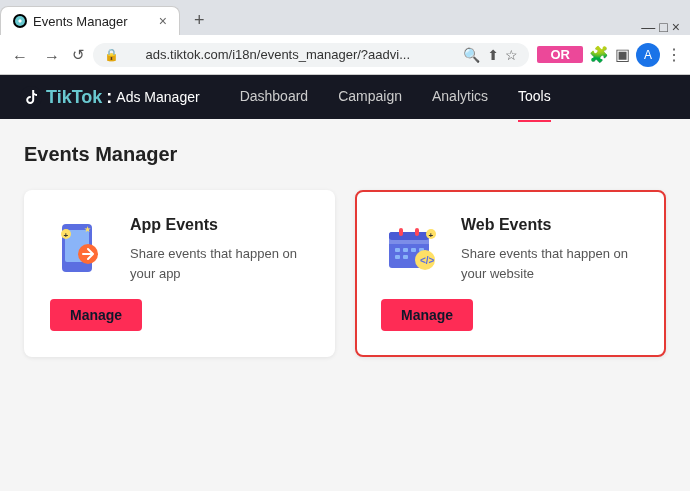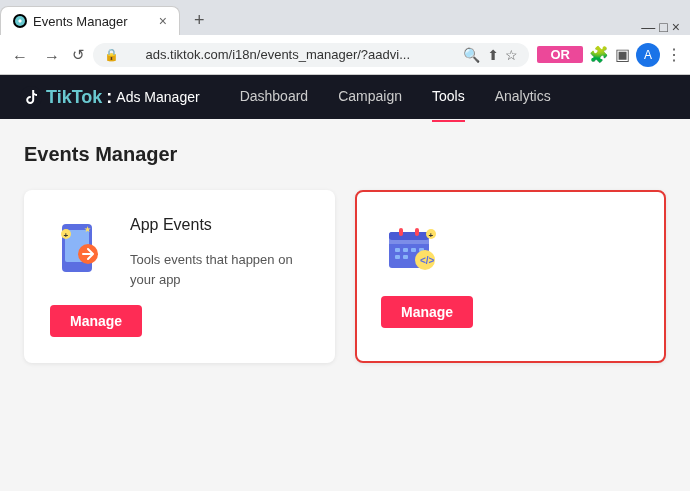--- a/index.html
+++ b/index.html
@@ -67,25 +67,25 @@
     .card {
       background: #fff; border-radius: 8px; padding: 24px;
       flex: 1; display: flex; flex-direction: column; gap: 12px;
       border: 2px solid transparent;
       box-shadow: 0 1px 4px rgba(0,0,0,0.08);
     }
     .card.highlighted { border: 2px solid #e53935; }
 
     .card-header { display: flex; align-items: flex-start; gap: 16px; }
     .card-info { flex: 1; }
-    .card-title { font-size: 16px; font-weight: 400; color: #222; margin-bottom: 16px; }
+    .card-title { font-size: 16px; font-weight: 700; color: #222; margin-bottom: 10px; }
     .card-desc { font-size: 13px; color: #555; line-height: 1.5; }
 
     .manage-btn {
-      background: #fe2c55; color: #ffffff; border: none;
+      background: #fe2c55; color: #0f172a; border: none;
       padding: 8px 20px; border-radius: 4px; font-size: 14px;
       font-weight: 600; cursor: pointer; align-self: flex-start;
       margin-top: 4px;
     }
 
     
     .app-icon-svg { width: 64px; height: 64px; }
     
     .web-icon-svg { width: 64px; height: 64px; }
   </style>
@@ -140,22 +140,22 @@
       <circle cx="11" cy="11" r="11" fill="#161823"></circle>
       <path d="M14 6.5c0.8 1 2 1.5 3 1.5v2c-1 0-2-0.3-2.8-0.9v5c0 2.2-1.8 4-4 4s-4-1.8-4-4 1.8-4 4-4c0.2 0 0.4 0 0.6 0v2c-0.2 0-0.4-0.1-0.6-0.1-1.1 0-2 0.9-2 2s0.9 2 2 2 2-0.9 2-2V4h2v2.5z" fill="#fff"></path>
     </svg>
     <span style="color:#69C9D0;">TikTok</span>
     <span style="color:#fff; font-size:18px; font-weight:700;">:</span>
     <span style="color:#fff; font-size:14px; font-weight:400;">Ads Manager</span>
   </div>
   <nav class="nav-links">
     <a class="nav-link">Dashboard</a>
     <a class="nav-link">Campaign</a>
+    <a class="nav-link">Analytics</a>
     <a class="nav-link active">Tools</a>
-    <a class="nav-link">Analytics</a>
   </nav>
 </div>
 
 <div class="page-content">
   <h1 class="page-title">Events Manager</h1>
 
   <div class="cards-container">
 
     <div class="card">
       <div class="card-header">
@@ -167,21 +167,21 @@
           <circle cx="38" cy="38" r="10" fill="#ff6b35"></circle>
           <path d="M33 38 L41 38 M38 33 L43 38 L38 43" stroke="#fff" stroke-width="2" fill="none" stroke-linecap="round" stroke-linejoin="round"></path>
 
           <circle cx="16" cy="18" r="5" fill="#ffe066"></circle>
           <text x="13.5" y="21.5" font-size="8" fill="#333" font-weight="bold">+</text>
 
           <text x="34" y="16" font-size="8" fill="#ffe066">★</text>
         </svg>
         <div class="card-info">
           <div class="card-title">App Events</div>
-          <div class="card-desc">Tools events that happen on your app</div>
+          <div class="card-desc">Share events that happen on your app</div>
         </div>
       </div>
       <button class="manage-btn">Manage</button>
     </div>
 
     <div class="card highlighted">
       <div class="card-header">
         <svg class="web-icon-svg" viewBox="0 0 64 64">
 
           <rect x="8" y="16" width="40" height="36" rx="3" fill="#5b6ee1"></rect>
@@ -198,18 +198,22 @@
           <rect x="38" y="32" width="5" height="4" rx="1" fill="#8ab4f8"></rect>
           <rect x="14" y="39" width="5" height="4" rx="1" fill="#8ab4f8"></rect>
           <rect x="22" y="39" width="5" height="4" rx="1" fill="#8ab4f8"></rect>
 
           <circle cx="44" cy="44" r="10" fill="#ffe066"></circle>
           <text x="39" y="48" font-size="10" fill="#5b6ee1" font-weight="bold">&lt;/&gt;</text>
 
           <circle cx="50" cy="18" r="5" fill="#ffe066"></circle>
           <text x="47.5" y="21.5" font-size="8" fill="#333" font-weight="bold">+</text>
         </svg>
+        <div class="card-info">
+          <div class="card-title">Web Events</div>
+          <div class="card-desc">Share events that happen on your website</div>
+        </div>
       </div>
       <button class="manage-btn">Manage</button>
     </div>
 
   </div>
 </div>
 
 </body></html>

